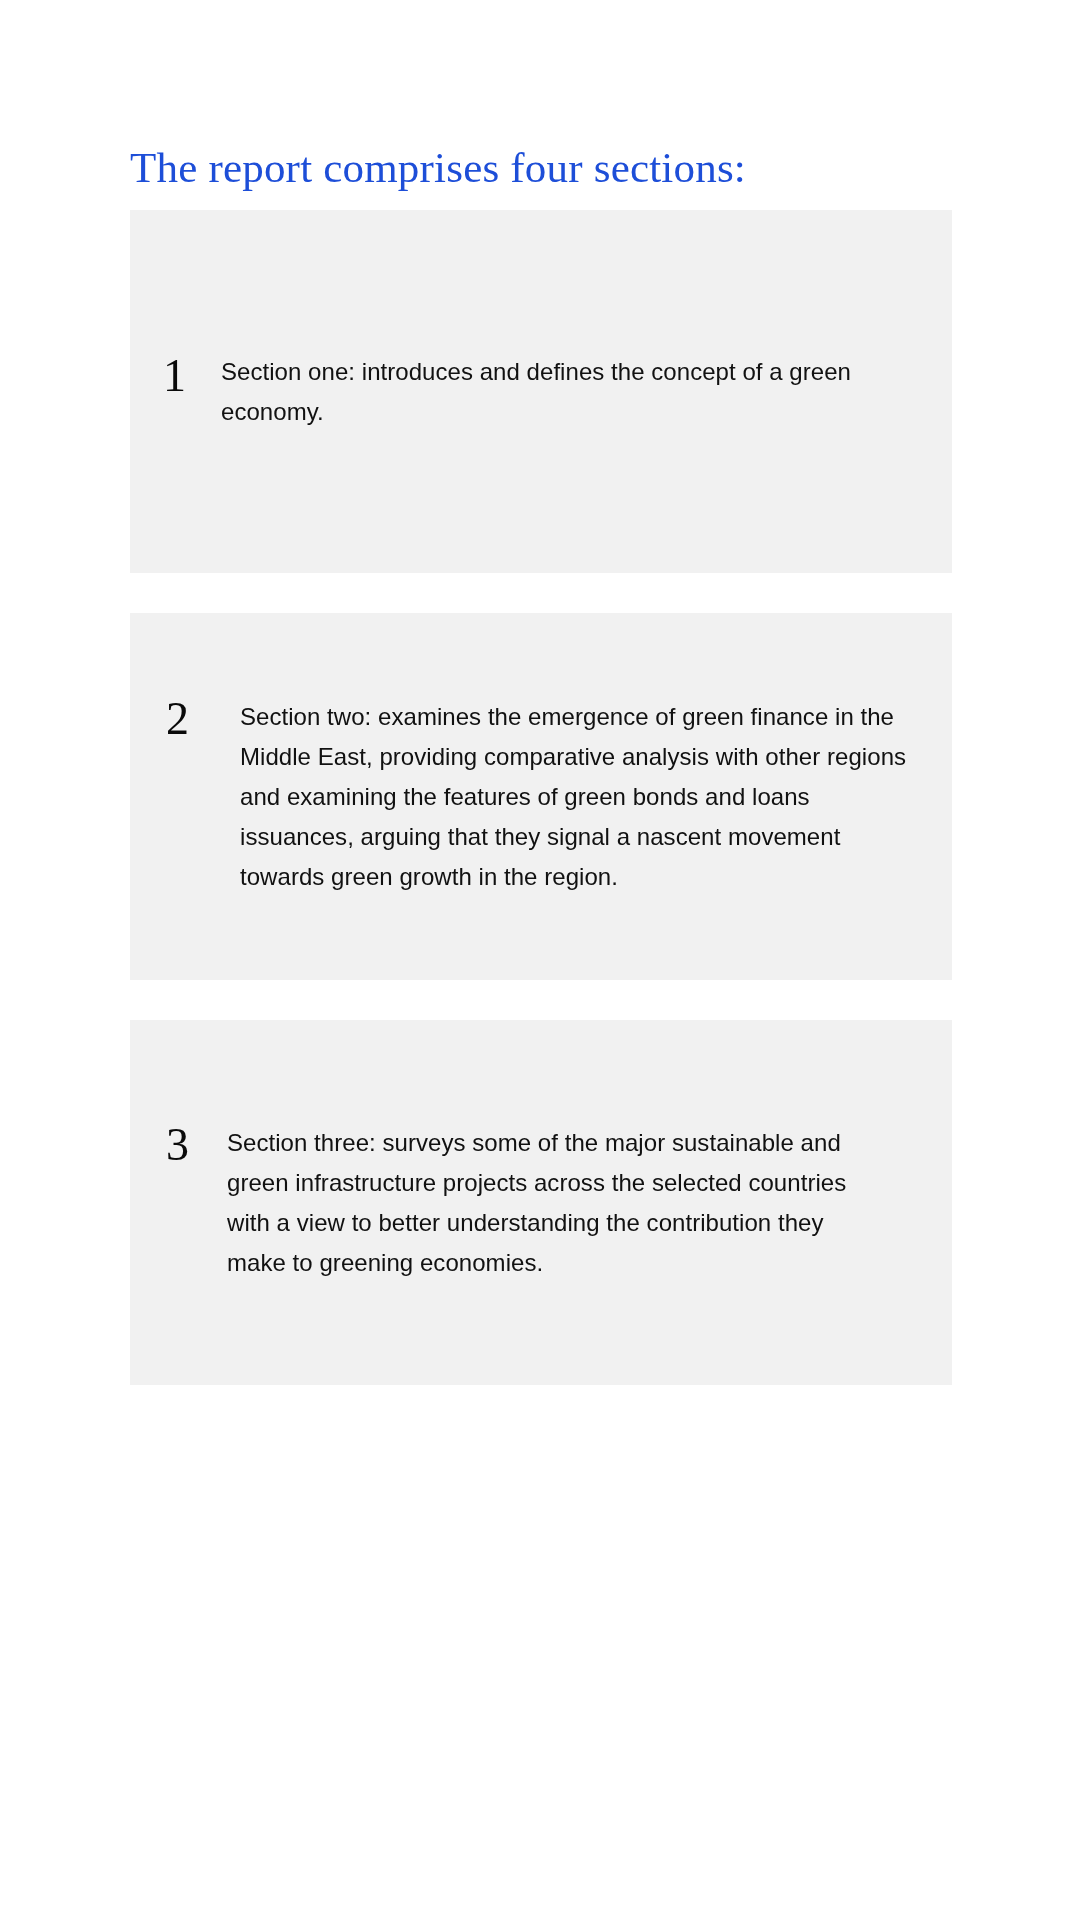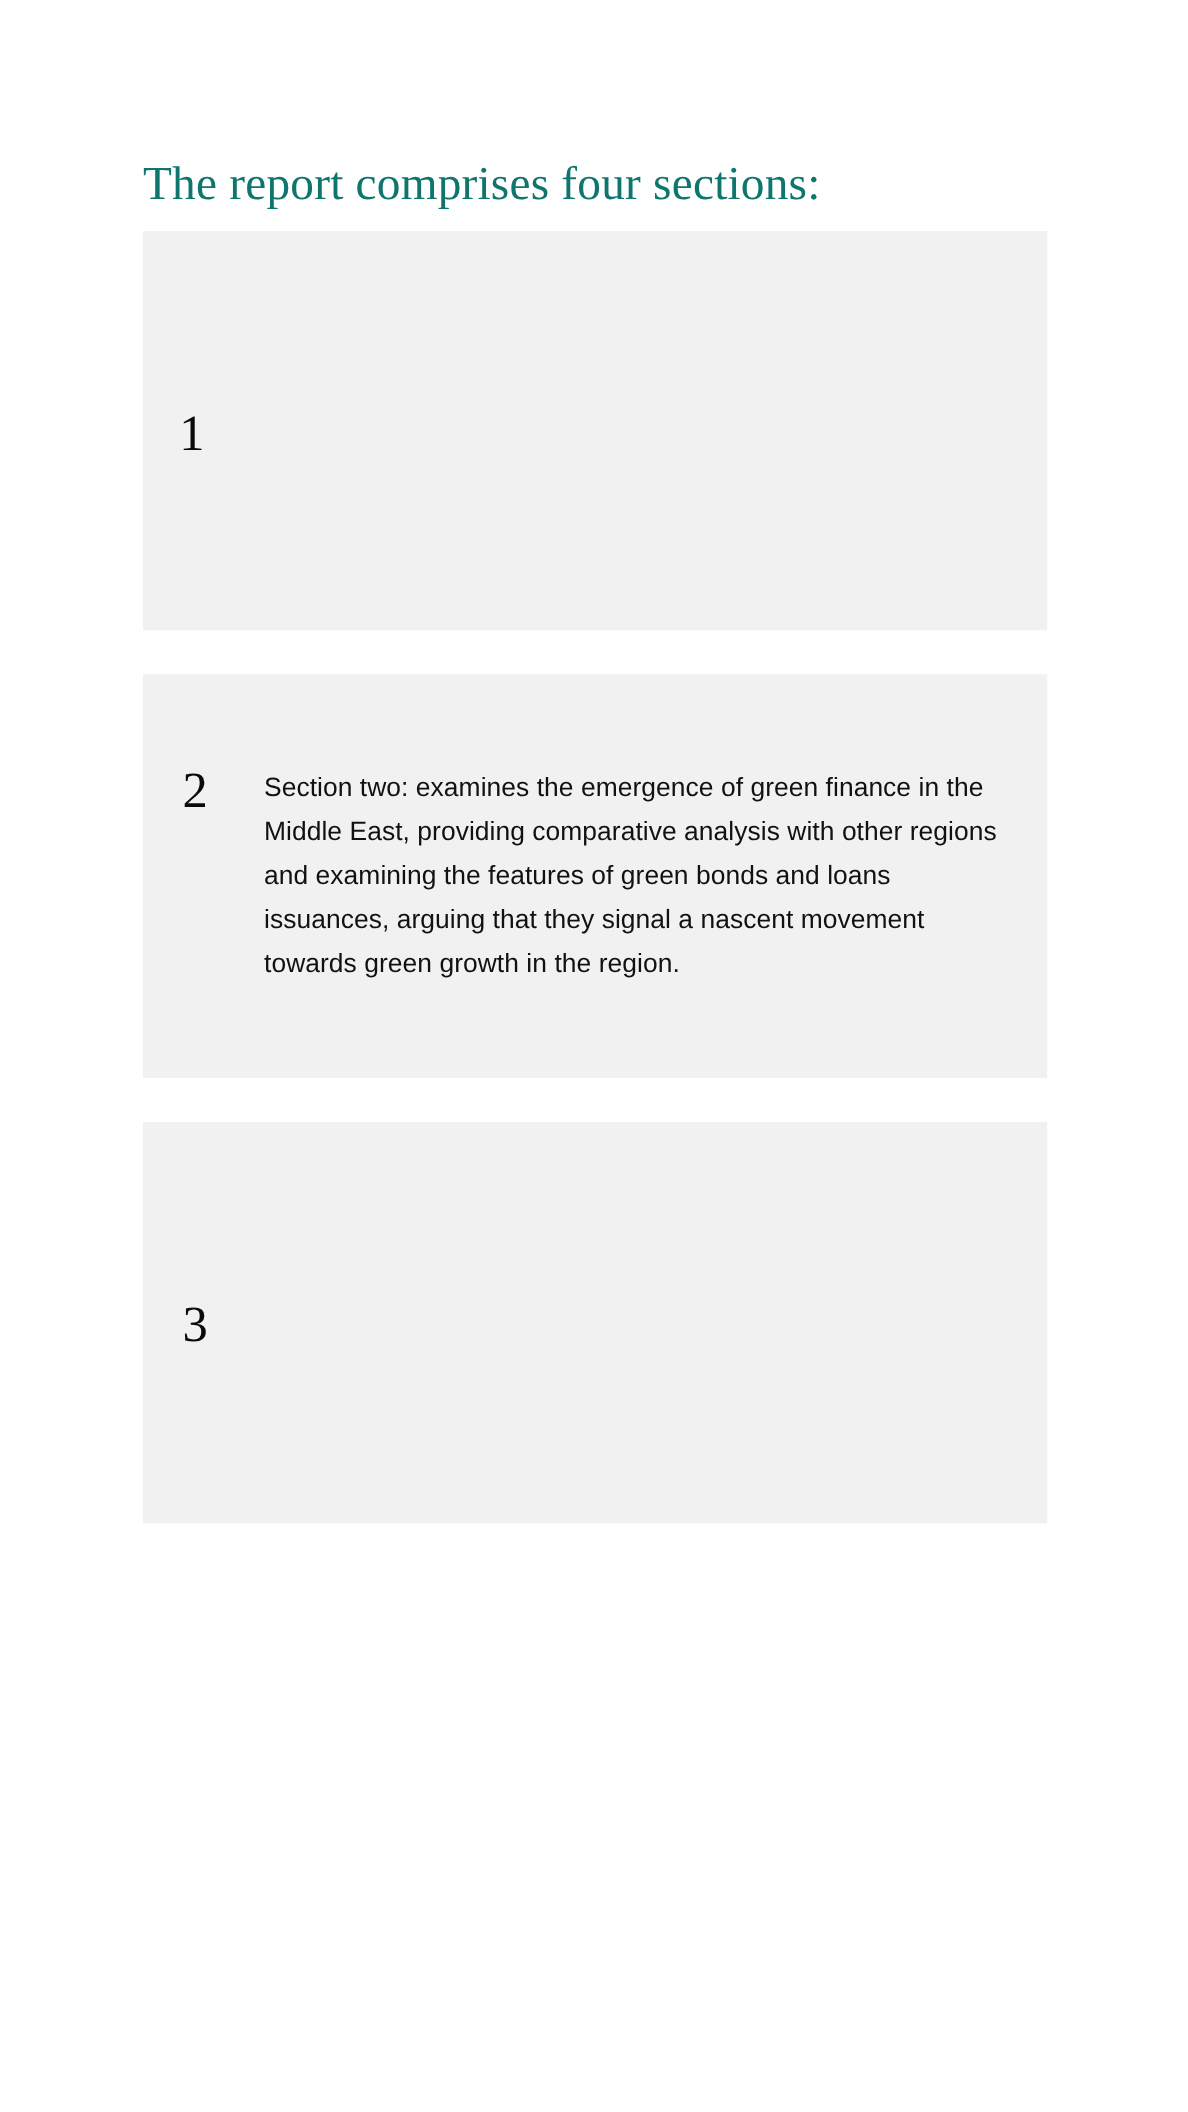--- a/index.html
+++ b/index.html
@@ -21,21 +21,21 @@
     box-sizing: border-box;
   }
   .page-heading {
     position: absolute;
     left: 130px;
     top: 113px;
     font-family: "Liberation Serif", "DejaVu Serif", serif;
     font-size: 43px;
     line-height: 1.2;
     letter-spacing: 0.2px;
-    color: #0f766e;
+    color: #1d4ed8;
     font-weight: 400;
     white-space: nowrap;
   }
   .sections-list {
     position: absolute;
     left: 130px;
     top: 210px;
     width: 822px;
   }
   .section-card {
@@ -94,30 +94,32 @@
 
 <div class="page">
 
   <h1 class="page-heading">The report comprises four sections:</h1>
 
   <div class="sections-list">
 
     <div class="section-card card-1">
       <div class="card-inner">
         <div class="section-number">1</div>
+        <div class="section-text">Section one: introduces and defines the concept of a green economy.</div>
       </div>
     </div>
 
     <div class="section-card card-2">
       <div class="card-inner">
         <div class="section-number">2</div>
         <div class="section-text">Section two: examines the emergence of green finance in the Middle East, providing comparative analysis with other regions and examining the features of green bonds and loans issuances, arguing that they signal a nascent movement towards green growth in the region.</div>
       </div>
     </div>
 
     <div class="section-card card-3">
       <div class="card-inner">
         <div class="section-number">3</div>
+        <div class="section-text">Section three: surveys some of the major sustainable and green infrastructure projects across the selected countries with a view to better understanding the contribution they make to greening economies.</div>
       </div>
     </div>
 
   </div>
 </div>
 
 </body></html>

